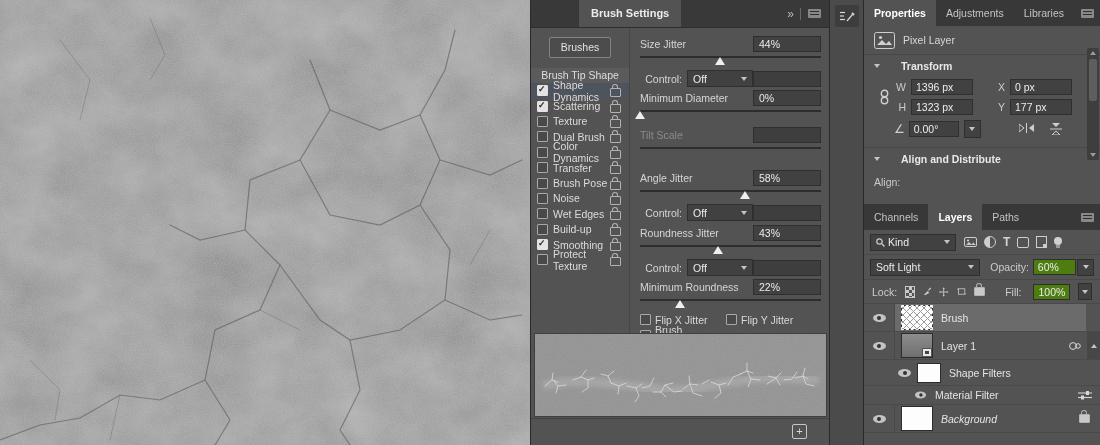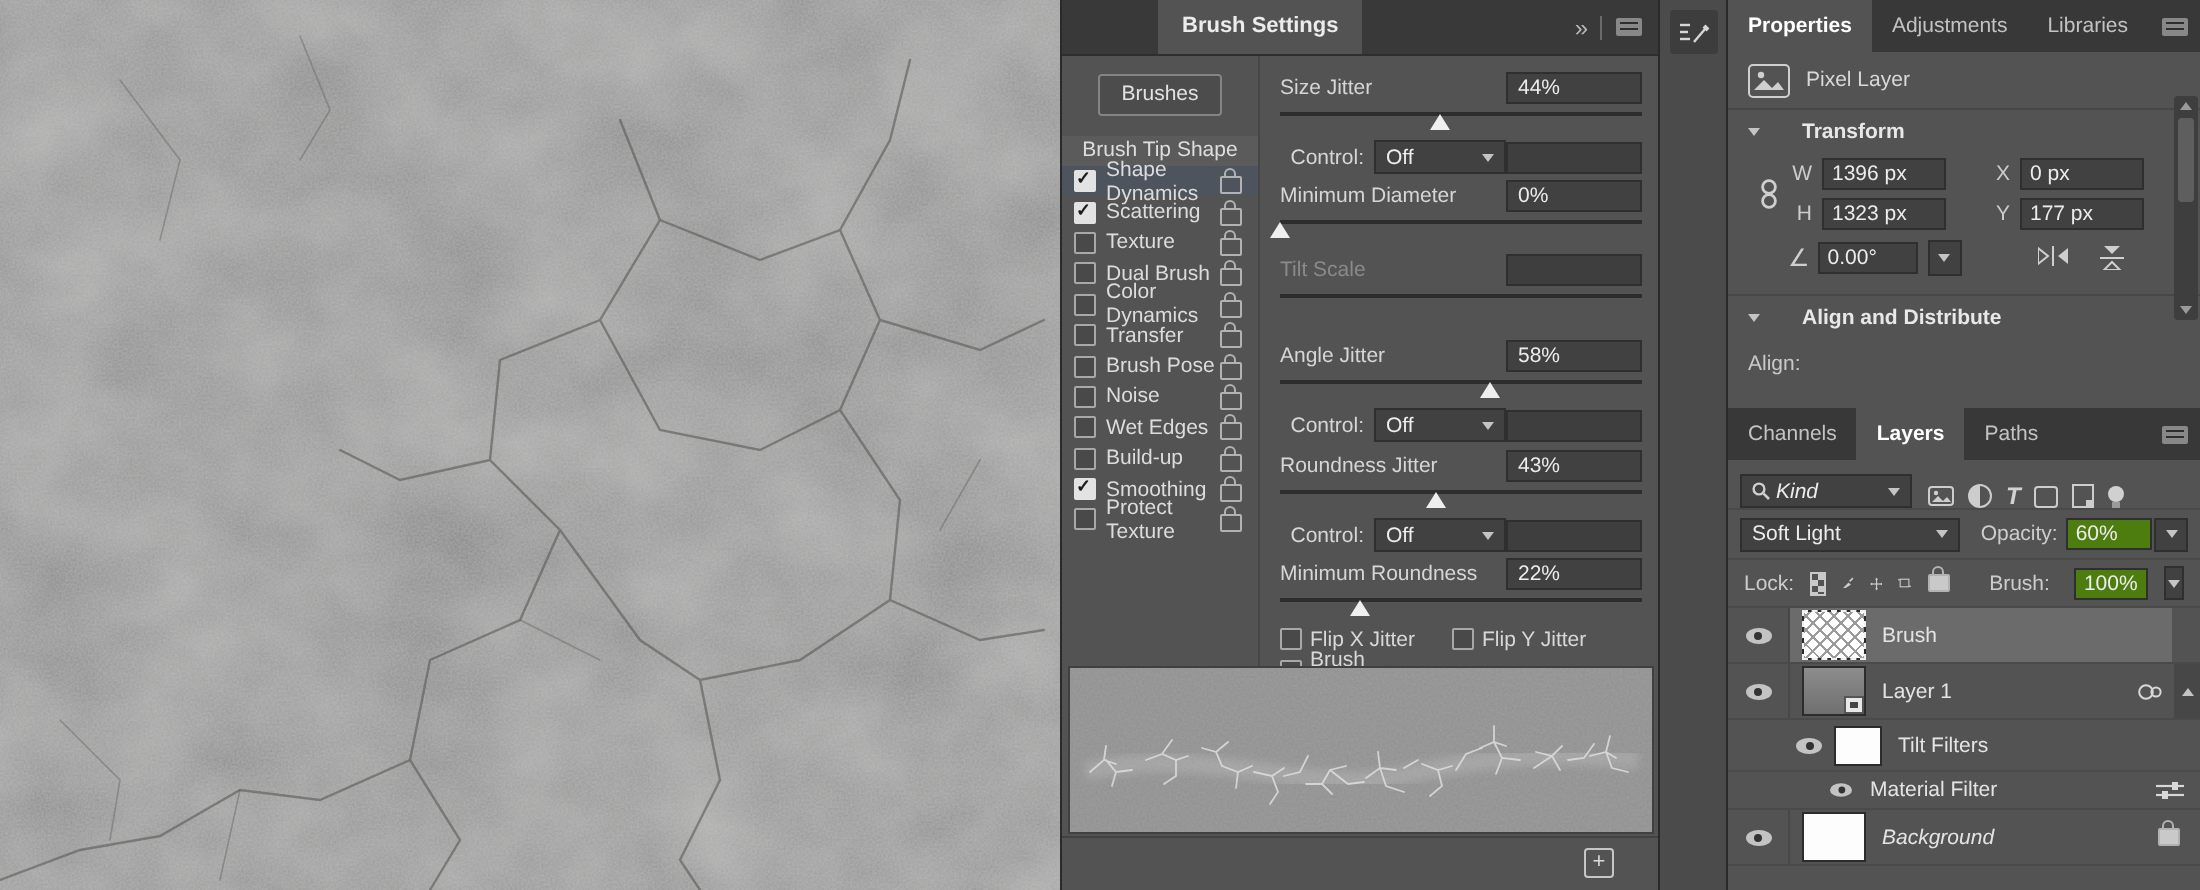--- a/index.html
+++ b/index.html
@@ -92,21 +92,21 @@
   .psep{height:1px;background:#474747;margin:6px 0 0;}
   .align-lbl{color:#c9c9c9;padding-left:10px;margin-top:6px;}
   .pscroll{position:absolute;right:1px;top:48px;width:12px;height:112px;background:#3e3e3e;border-radius:2px;}
   .pscroll .sthumb{position:absolute;left:2px;right:2px;top:11px;height:42px;background:#5e5e5e;border-radius:2px;}
   .sarrow{position:absolute;left:3px;width:0;height:0;border-left:3px solid transparent;border-right:3px solid transparent;}
   .sarrow.up{top:3px;border-bottom:4px solid #9a9a9a;}
   .sarrow.down{bottom:3px;border-top:4px solid #9a9a9a;}
 
   
   #layers-group{position:absolute;left:0;top:204px;width:236px;}
-  .filter-row{height:24px;display:flex;align-items:flex-end;padding:0 6px;gap:6px;border-bottom:1px solid #494949;font-style:italic;}
+  .filter-row{height:24px;display:flex;align-items:center;padding:0 6px;gap:6px;border-bottom:1px solid #494949;}
   .kind-dd{width:74px;height:15px;gap:3px;justify-content:flex-start;}
   .kind-dd .chev{margin-left:auto;}
   .ficons{display:flex;align-items:center;gap:7px;margin-left:2px;}
   .blend-row{height:24px;display:flex;align-items:center;padding:0 6px;border-bottom:1px solid #494949;}
   .blend-dd{width:100px;height:15px;}
   .op-lbl{margin-left:10px;color:#cccccc;}
   .op-box{width:34px;height:14px;background:#4d7c0f;border:1px solid #2f2f2f;line-height:14px;padding:0 4px;color:#ececec;margin-left:4px;}
   .lock-row{height:23px;display:flex;align-items:center;padding:0 8px;gap:8px;border-bottom:1px solid #494949;color:#cccccc;}
   .fill-lbl{margin-left:12px;}
 
@@ -543,21 +543,21 @@
           <polygon points="6,12 4.7,10 7.3,10" fill="#cdcdcd"></polygon>
         <polygon points="0,6 2,4.7 2,7.3" fill="#cdcdcd"></polygon>
           <polygon points="12,6 10,4.7 10,7.3" fill="#cdcdcd"></polygon>
       </svg>
       <svg width="12" height="11" viewBox="0 0 12 11" data-name="lock-artboard-icon">
         <rect x="2" y="2" width="8" height="7" fill="none" stroke="#cdcdcd"></rect>
         <line x1="0" y1="2.5" x2="2" y2="2.5" stroke="#cdcdcd"></line>
           <line x1="10" y1="8.5" x2="12" y2="8.5" stroke="#cdcdcd"></line>
       </svg>
       <span class="lock closed" style="margin:0;" data-name="lock-all-icon"></span>
-      <span class="fill-lbl" data-name="fill-label">Brush:</span>
+      <span class="fill-lbl" data-name="fill-label">Fill:</span>
       <span class="op-box" style="width:30px;" data-name="fill-input">100%</span>
       <span class="chevbox" style="height:15px;margin-left:0;" data-name="fill-dropdown-button">
           <span class="chev"></span>
         </span>
     </div>
 
     <div class="layer-row lrow-h brush-row" data-name="layer-row-brush">
       <span class="row-hl" data-name="selected-row-highlight"></span>
       <span class="eye-col">
           <span class="eye" data-name="visibility-eye-icon"></span>
@@ -581,21 +581,21 @@
         </svg>
         <span class="sf-chevbox" data-name="collapse-smart-filters-button">
             <span class="chev up"></span>
           </span>
       </span>
     </div>
 
     <div class="layer-row sf-row" data-name="layer-row-smart-filters">
       <span class="eye" data-name="visibility-eye-icon"></span>
       <span class="thumb-box white-thumb sf-thumb" data-name="smart-filters-thumbnail"></span>
-      <span class="layer-label" data-name="smart-filters-label">Tilt Filters</span>
+      <span class="layer-label" data-name="smart-filters-label">Shape Filters</span>
     </div>
 
     <div class="layer-row mf-row" data-name="layer-row-material-filter">
       <span class="eye" data-name="visibility-eye-icon"></span>
       <span class="layer-label mf-label" data-name="filter-name">Material Filter</span>
       <svg class="mf-icon" width="14" height="10" viewBox="0 0 14 10" data-name="filter-blend-options-icon">
         <g stroke="#d8d8d8" stroke-width="1.1">
             <line x1="0" y1="3" x2="14" y2="3"></line>
             <line x1="0" y1="7.5" x2="14" y2="7.5"></line>
           </g>

